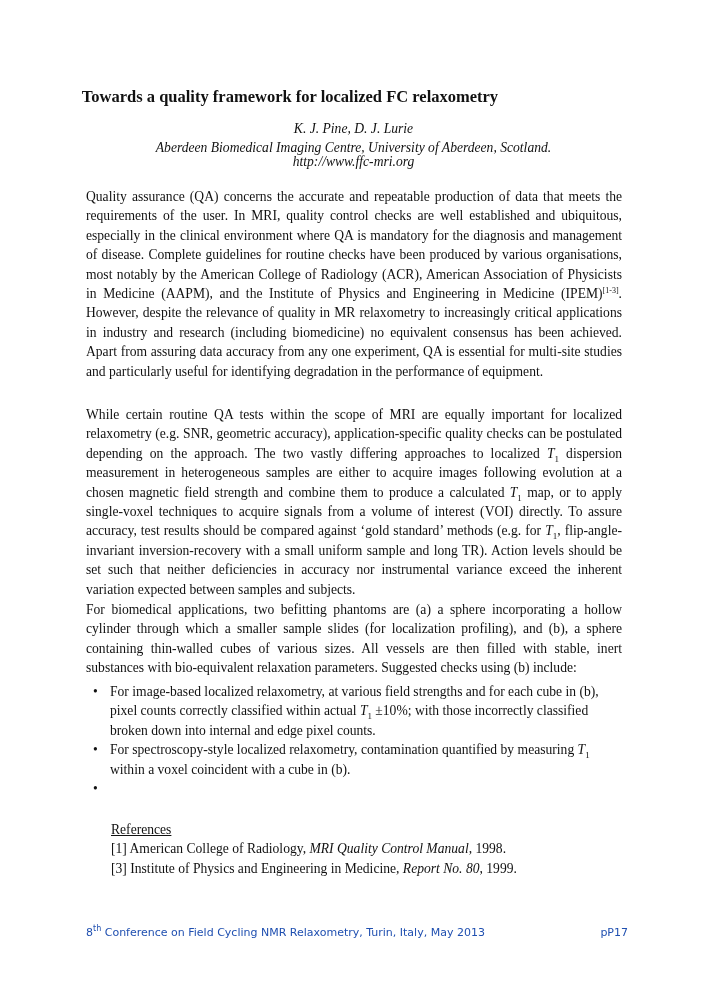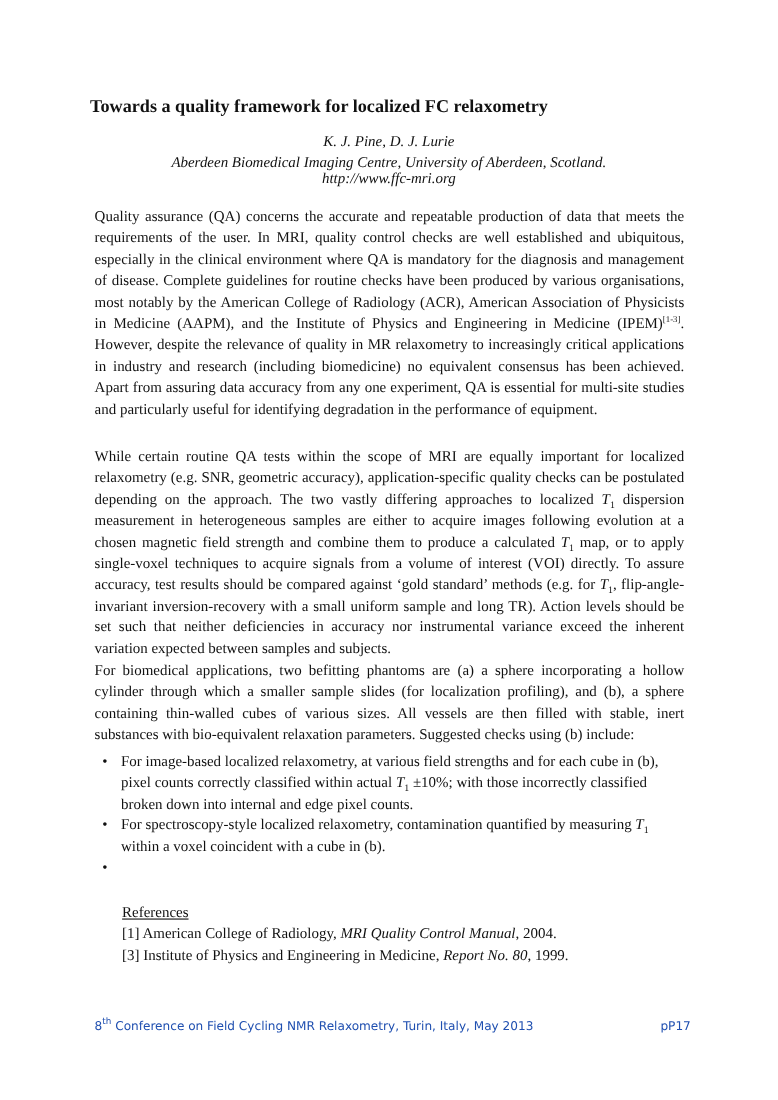--- a/index.html
+++ b/index.html
@@ -44,20 +44,20 @@
 <p class="para p3">For biomedical applications, two befitting phantoms are (a) a sphere incorporating a hollow cylinder through which a smaller sample slides (for localization profiling), and (b), a sphere containing thin-walled cubes of various sizes. All vessels are then filled with stable, inert substances with bio-equivalent relaxation parameters. Suggested checks using (b) include:</p>
 
 <ul class="bullets">
   <li><span class="dot">•</span><span>For image-based localized relaxometry, at various field strengths and for each cube in (b), pixel counts correctly classified within actual </span><i>T</i><sub>1</sub><span> ±10%; with those incorrectly classified broken down into internal and edge pixel counts.</span></li>
   <li><span class="dot">•</span><span>For spectroscopy-style localized relaxometry, contamination quantified by measuring </span><i>T</i><sub>1</sub><span> within a voxel coincident with a cube in (b).</span></li>
   <li><span class="dot">•</span></li>
 </ul>
 
 <div class="refs">
   <div class="head">References</div>
-  <div><span>[1] </span><span>American College of Radiology, </span><i>MRI Quality Control Manual</i><span>, 2004.</span></div>
+  <div><span>[1] </span><span>American College of Radiology, </span><i>MRI Quality Control Manual</i><span>, 1998.</span></div>
   <div><span>[3] </span><span>Institute of Physics and Engineering in Medicine, </span><i>Report No. 80</i><span>, 1999.</span></div>
 </div>
 
 <div class="footer">
   <span>8</span><sup>th</sup><span> Conference on Field Cycling NMR Relaxometry, Turin, Italy, May 2013</span>
   <span class="right">pP17</span>
 </div>
 
 </body></html>

